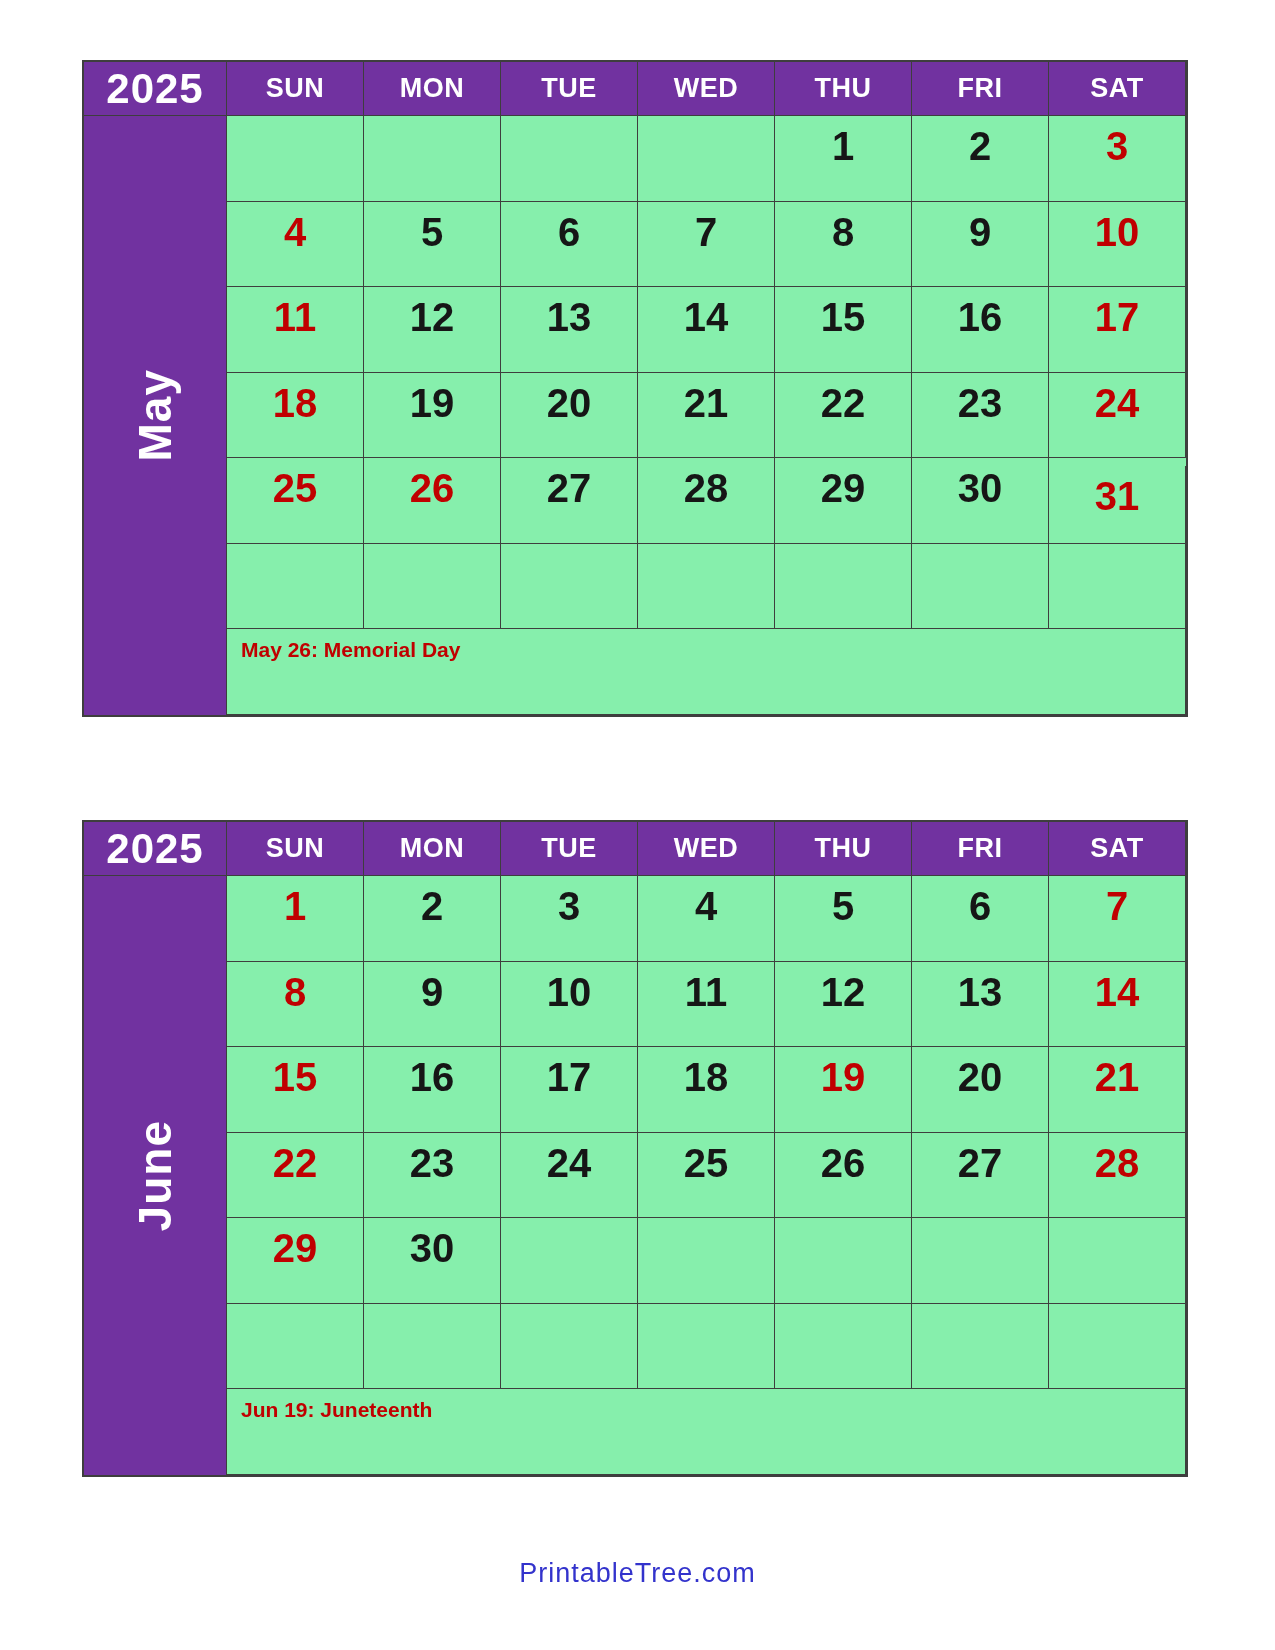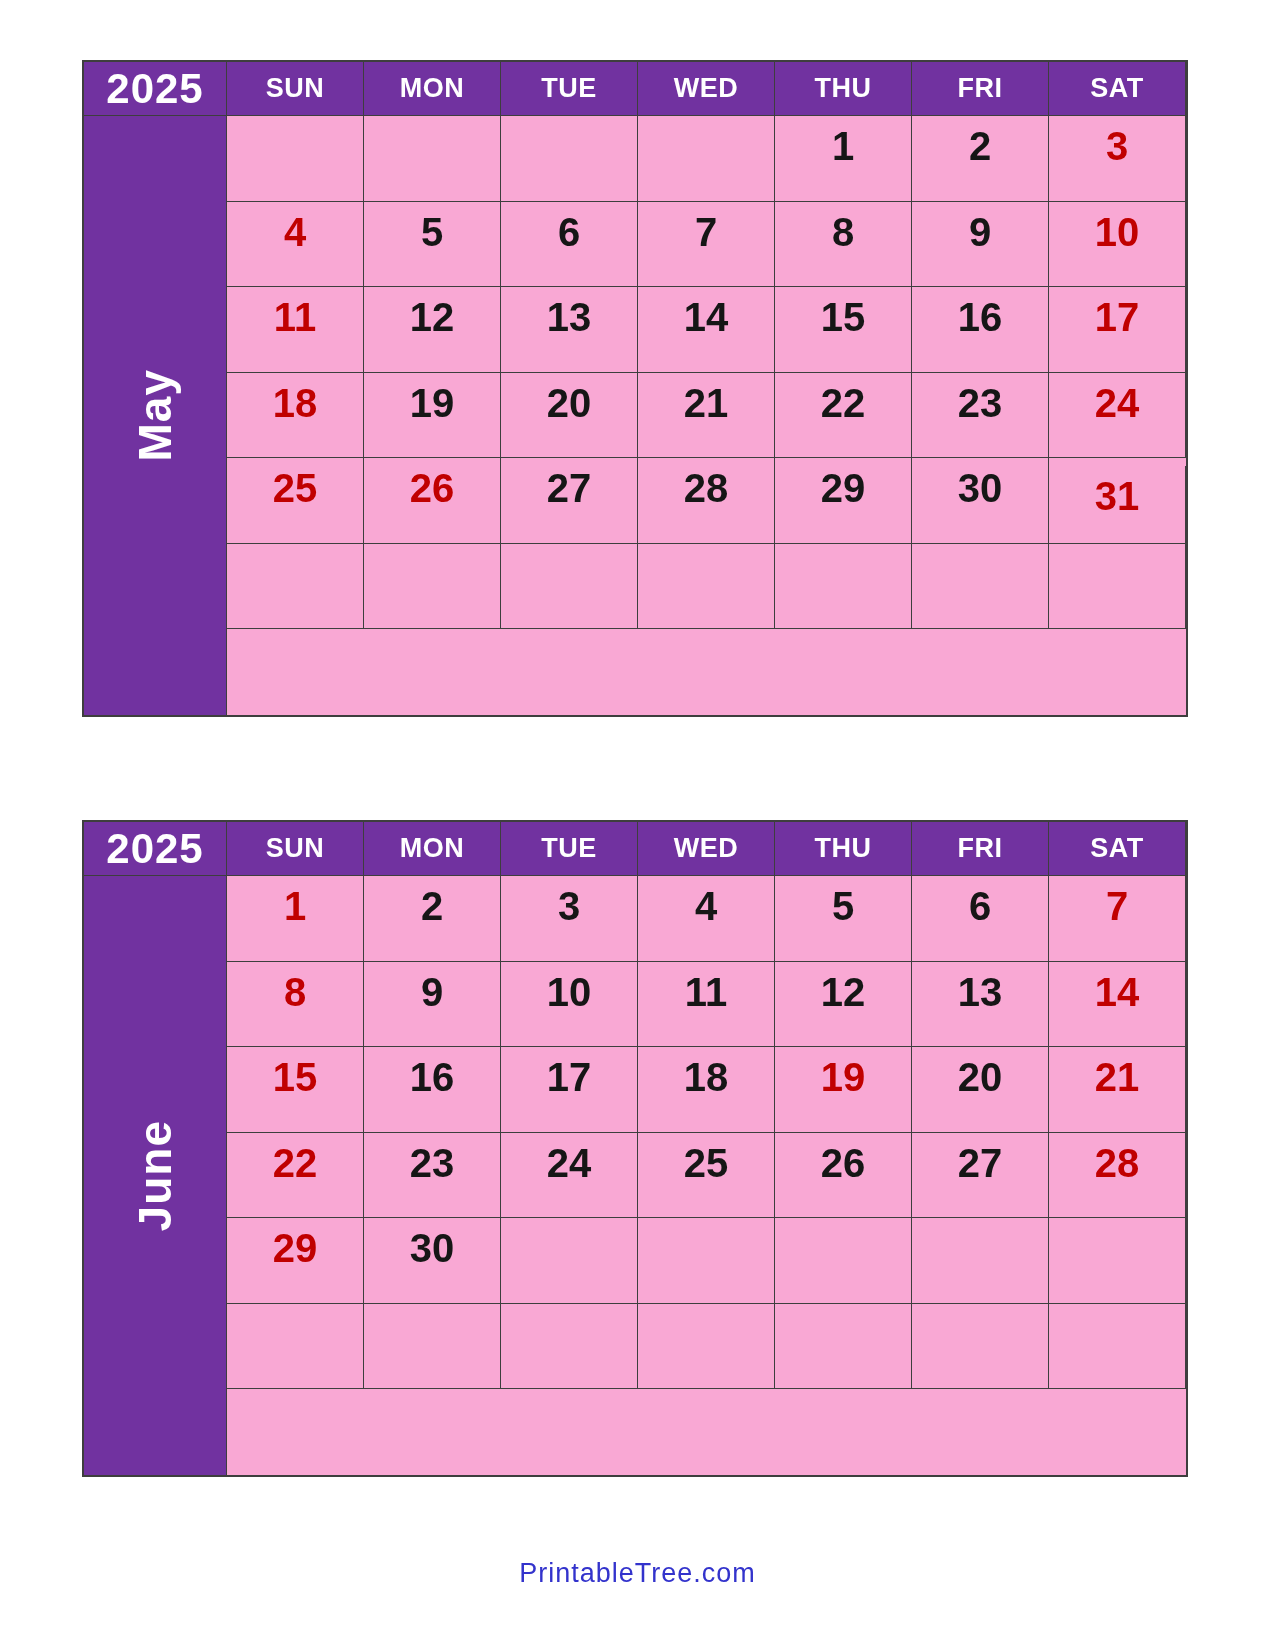--- a/index.html
+++ b/index.html
@@ -23,21 +23,21 @@
   }
 
   .cal {
     position: absolute;
     left: 82px;
     width: 1102px;
     display: grid;
     grid-template-columns: 143px repeat(7, 137px);
     grid-template-rows: 54px repeat(7, 85.5px);
     border: 2px solid var(--border);
-    background: #f9a8d4;
+    background: #86efac;
     box-sizing: content-box;
   }
   #cal-0 { top: 60px; }
   #cal-1 { top: 820px; }
 
   .cell {
     display: flex;
     align-items: center;
     justify-content: center;
     border-right: 1px solid var(--border);
@@ -153,20 +153,21 @@
     <div class="cell date" style="grid-area: 6 / 6;">29</div>
     <div class="cell date" style="grid-area: 6 / 7;">30</div>
     <div class="cell date red" style="grid-area: 6 / 8; margin-top: 8px;">31</div>
     <div class="cell date empty" style="grid-area: 7 / 2;"></div>
     <div class="cell date empty" style="grid-area: 7 / 3;"></div>
     <div class="cell date empty" style="grid-area: 7 / 4;"></div>
     <div class="cell date empty" style="grid-area: 7 / 5;"></div>
     <div class="cell date empty" style="grid-area: 7 / 6;"></div>
     <div class="cell date empty" style="grid-area: 7 / 7;"></div>
     <div class="cell date empty" style="grid-area: 7 / 8;"></div>
+    <div class="cell note">May 26: Memorial Day</div>
   </div>
 
 <div class="cal" id="cal-1">
     <div class="cell head year" style="grid-area: 1 / 1;">2025</div>
     <div class="cell head" style="grid-area: 1 / 2;">SUN</div>
     <div class="cell head" style="grid-area: 1 / 3;">MON</div>
     <div class="cell head" style="grid-area: 1 / 4;">TUE</div>
     <div class="cell head" style="grid-area: 1 / 5;">WED</div>
     <div class="cell head" style="grid-area: 1 / 6;">THU</div>
     <div class="cell head" style="grid-area: 1 / 7;">FRI</div>
@@ -209,17 +210,18 @@
     <div class="cell date empty" style="grid-area: 6 / 6;"></div>
     <div class="cell date empty" style="grid-area: 6 / 7;"></div>
     <div class="cell date empty" style="grid-area: 6 / 8;"></div>
     <div class="cell date empty" style="grid-area: 7 / 2;"></div>
     <div class="cell date empty" style="grid-area: 7 / 3;"></div>
     <div class="cell date empty" style="grid-area: 7 / 4;"></div>
     <div class="cell date empty" style="grid-area: 7 / 5;"></div>
     <div class="cell date empty" style="grid-area: 7 / 6;"></div>
     <div class="cell date empty" style="grid-area: 7 / 7;"></div>
     <div class="cell date empty" style="grid-area: 7 / 8;"></div>
+    <div class="cell note">Jun 19: Juneteenth</div>
   </div>
 
 <div class="site-footer">
   <a class="site-link">PrintableTree.com</a>
 </div>
 
 </body></html>

